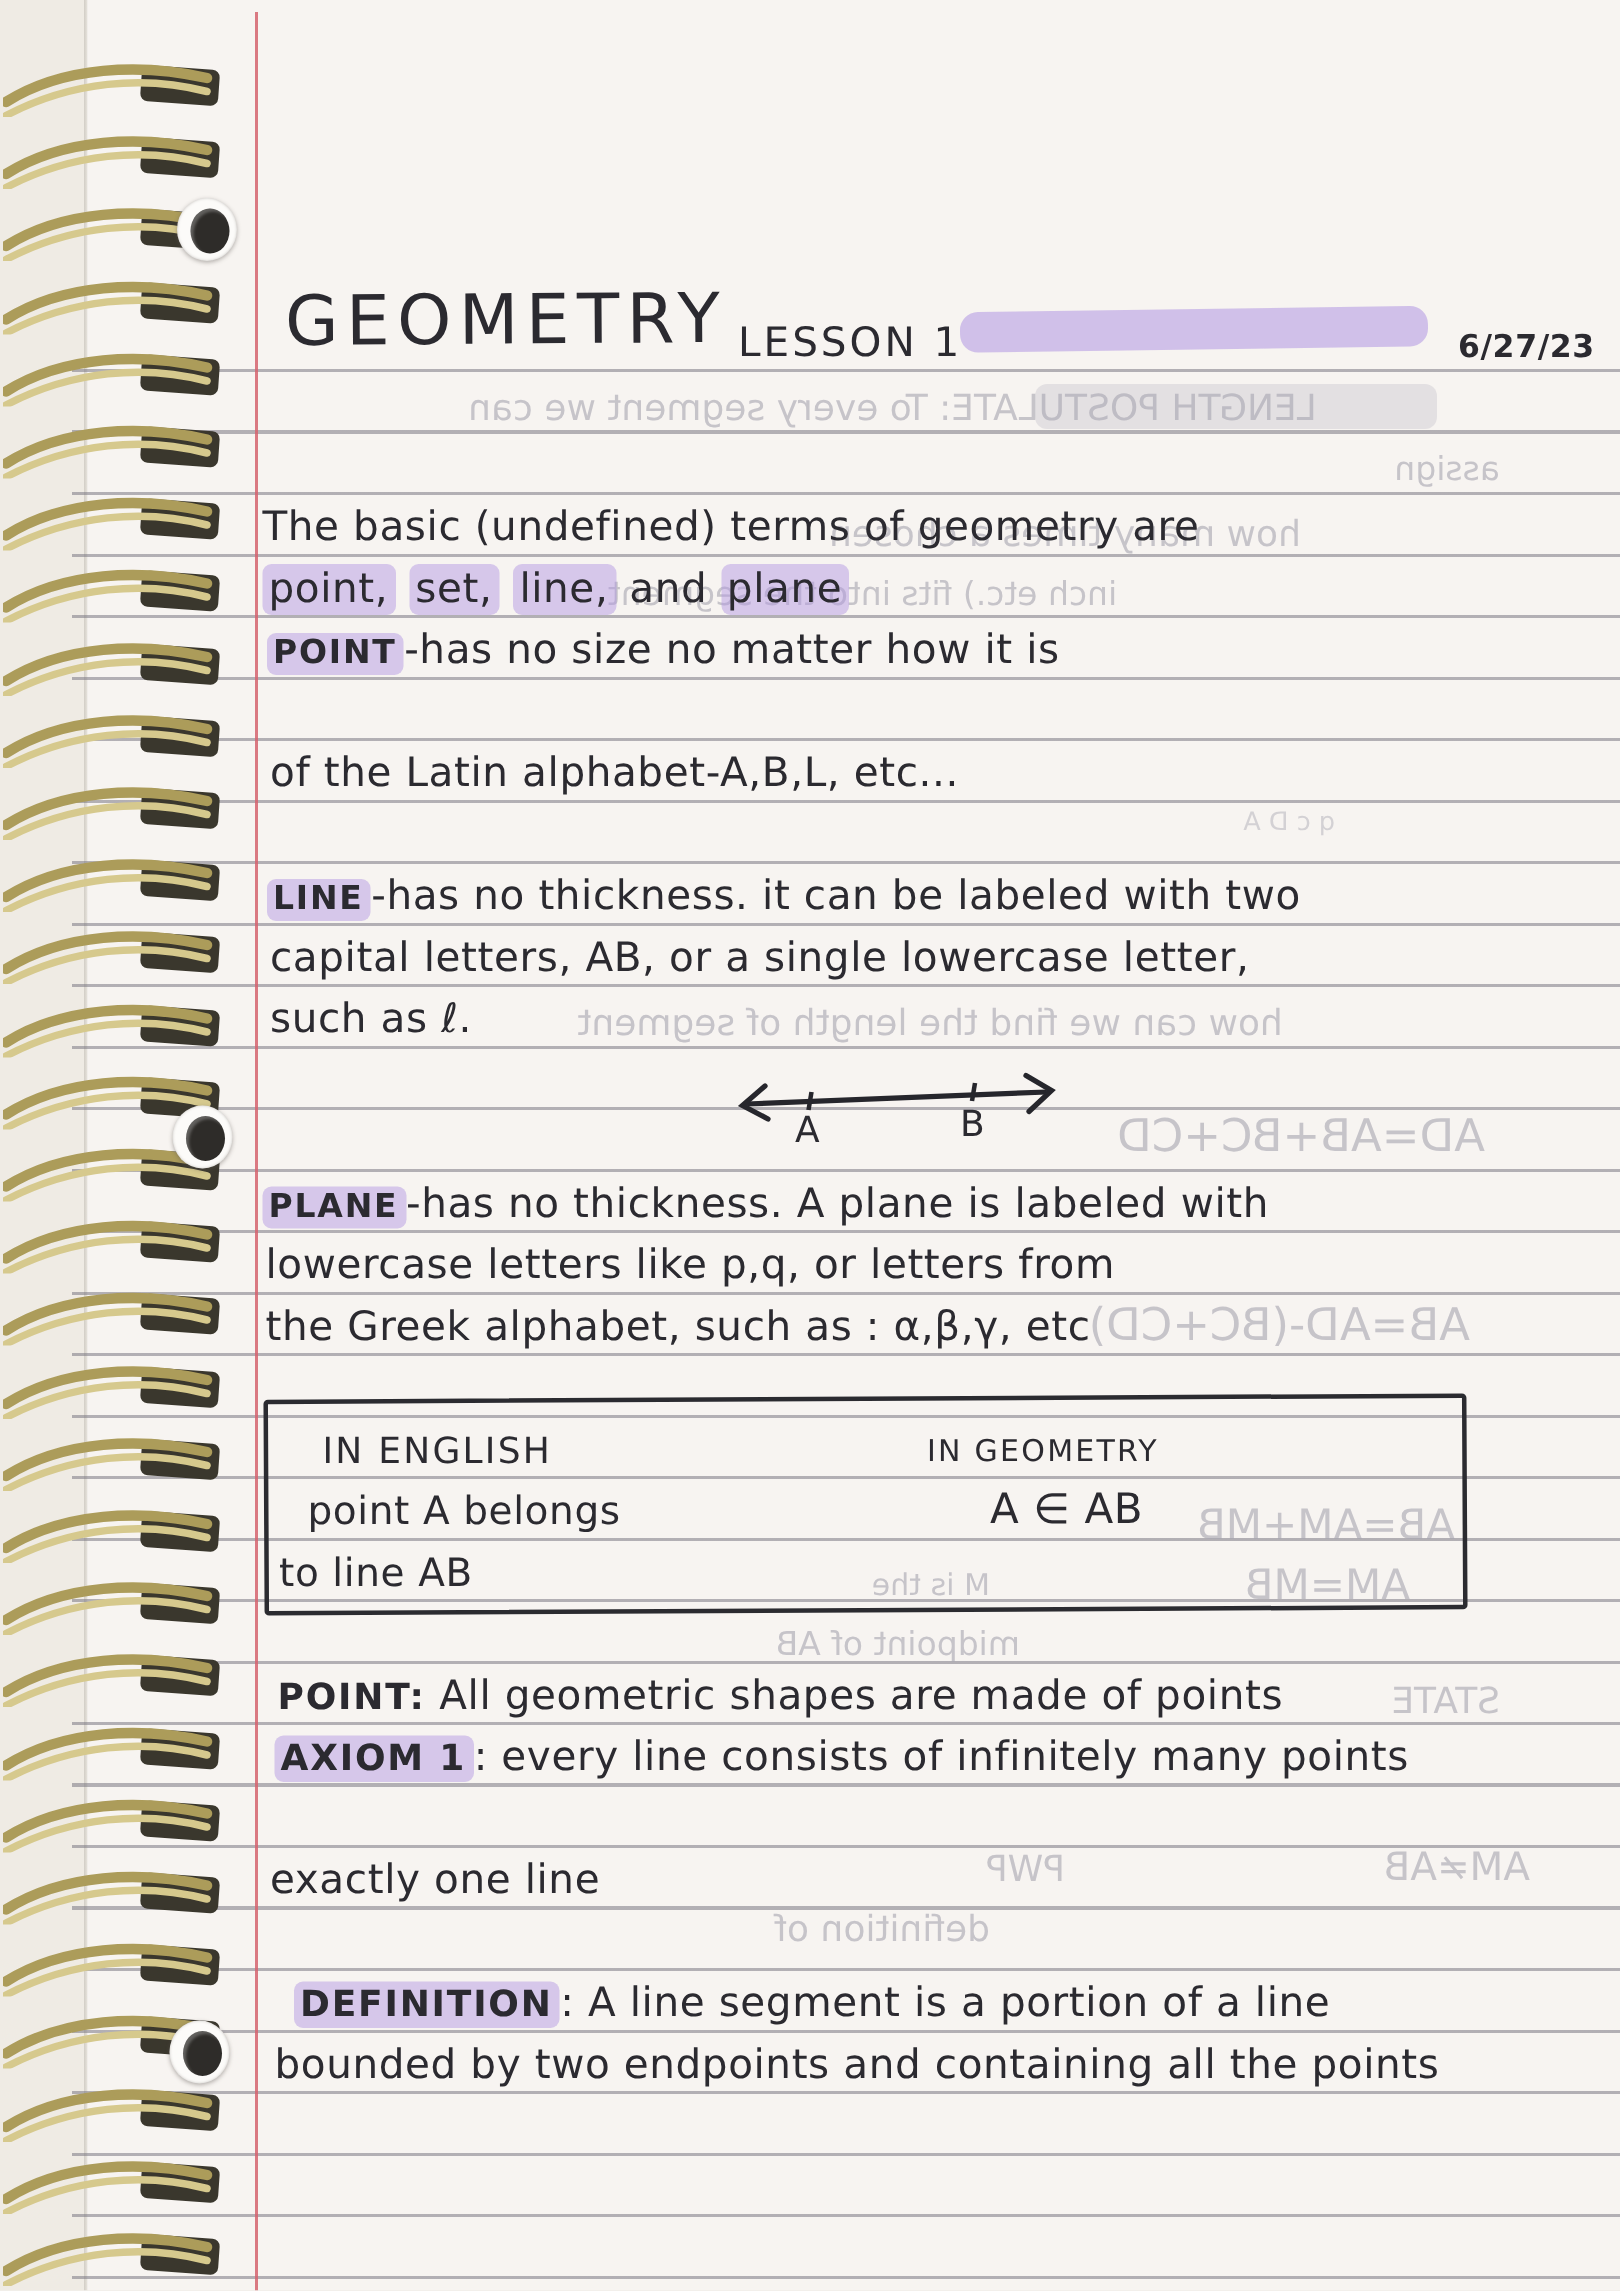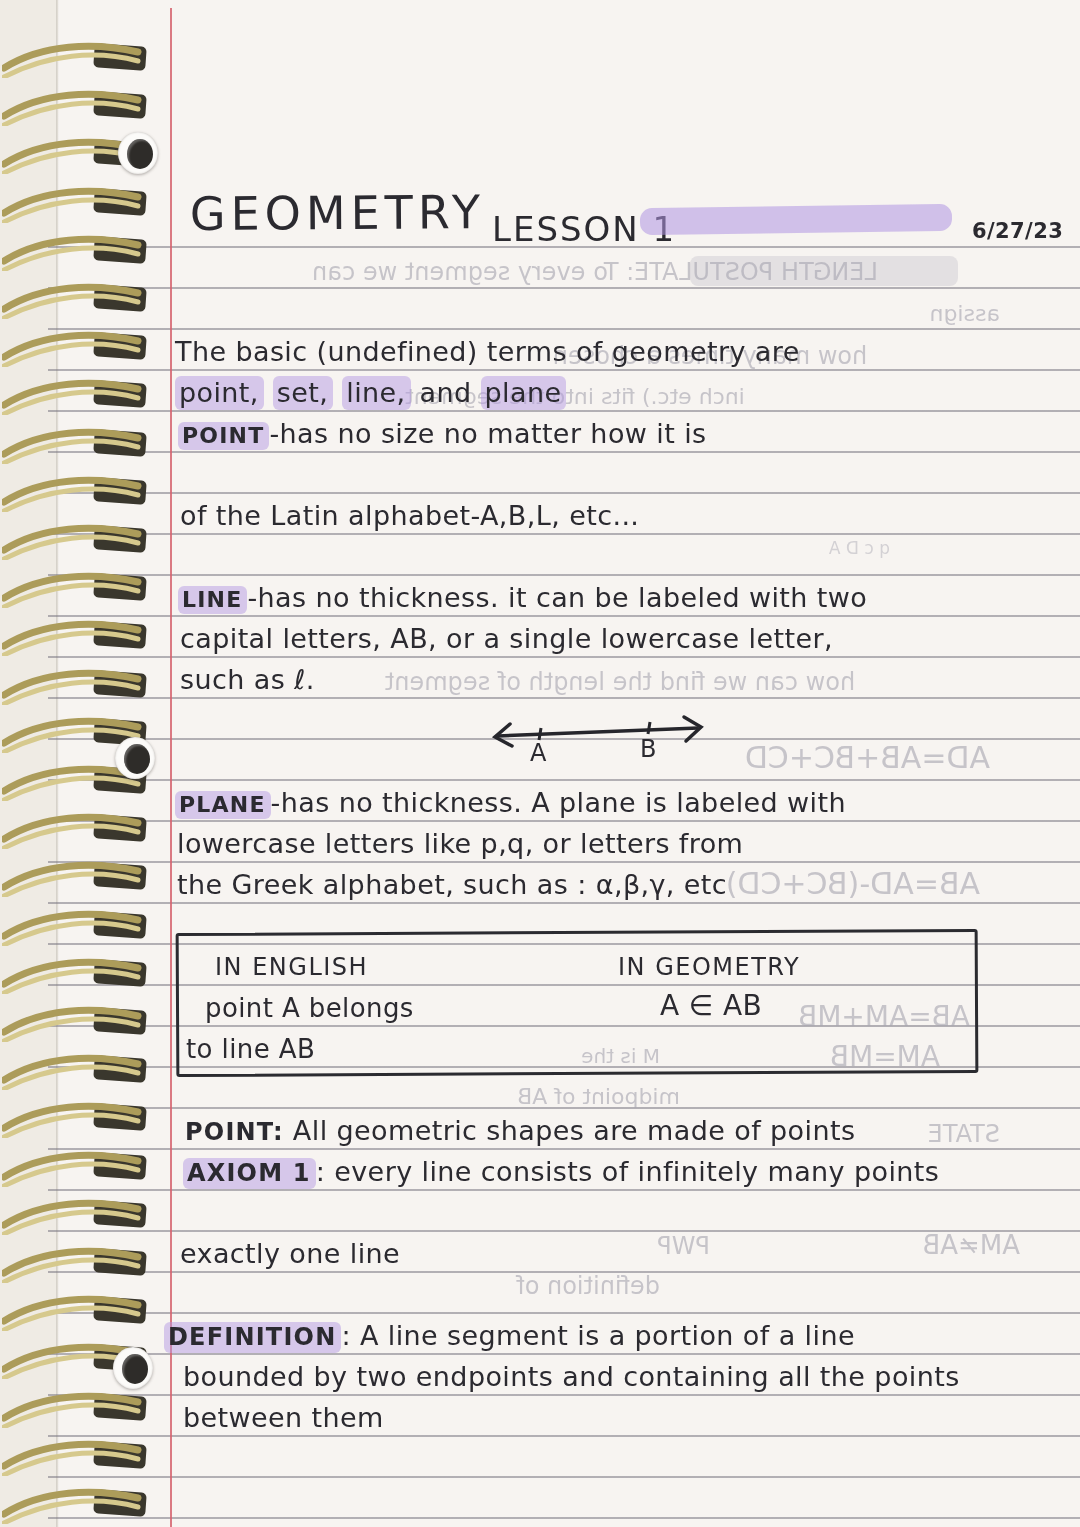--- a/index.html
+++ b/index.html
@@ -25,21 +25,21 @@
     background:#2e2c29;box-shadow:inset 2px 2px 2px rgba(255,255,255,.25);}
   
   #coils{position:absolute;left:0;top:0;bottom:0;width:165px;}
   .coil{position:absolute;left:2px;width:150px;height:38px;}
   
   .hw{position:absolute;color:#2b2a30;font-size:27px;letter-spacing:.4px;
     white-space:nowrap;line-height:34px;}
   .kw{font-size:22px;font-weight:bold;letter-spacing:1.2px;text-align:right;}
   .hl{background:rgba(177,150,226,.48);border-radius:6px;padding:1px 5px 2px 4px;}
   .title{font-size:46px;letter-spacing:5px;font-weight:500;}
-  .subtitle{font-size:34px;letter-spacing:2px;font-weight:500;}
+  .subtitle{font-size:27px;letter-spacing:2px;font-weight:500;}
   .date{font-size:21px;}
   .swash{position:absolute;background:rgba(177,150,226,.55);border-radius:12px;}
   
   .bleed{position:absolute;color:#a9a7b2;opacity:.62;transform:scaleX(-1);
     white-space:nowrap;font-weight:500;}
   .smudge{position:absolute;background:rgba(160,155,172,.22);border-radius:8px;}
   
   .tbox{position:absolute;left:176px;top:931px;width:796px;height:138px;
     border:3px solid #2b2b30;border-radius:3px;transform:rotate(-.3deg);}
   .diagram{position:absolute;}
@@ -264,26 +264,25 @@
   </svg>
   <div class="hw" style="left:530px;top:736px;font-size:24px;">A</div>
   <div class="hw" style="left:640px;top:732px;font-size:24px;">B</div>
 
   <div class="hw" style="left:175px;top:786px;"><span class="kw hl">PLANE</span><span>-has no thickness. A plane is labeled with</span></div>
   <div class="hw" style="left:177px;top:827px;">lowercase letters like p,q, or letters from</div>
   <div class="hw" style="left:177px;top:868px;">the Greek alphabet, such as : α,β,γ, etc</div>
 
   <div class="tbox"></div>
   <div class="hw" style="left:215px;top:950px;font-size:24px;letter-spacing:1.5px;">IN ENGLISH</div>
-  <div class="hw" style="left:618px;top:950px;font-size:24px;letter-spacing:1.5px;">IN GEOMETRY</div>
+  <div class="hw" style="left:618px;top:950px;font-size:20px;letter-spacing:1.5px;">IN GEOMETRY</div>
   <div class="hw" style="left:205px;top:991px;font-size:26px;">point A belongs</div>
   <div class="hw" style="left:660px;top:989px;font-size:28px;">A ∈ AB</div>
   <div class="hw" style="left:186px;top:1032px;font-size:26px;">to line AB</div>
 
   <div class="hw" style="left:185px;top:1114px;"><span class="kw" style="font-size:24px;">POINT:</span><span> All geometric shapes are made of points</span></div>
   <div class="hw" style="left:183px;top:1155px;"><span class="kw hl" style="font-size:24px;">AXIOM 1</span><span>: every line consists of infinitely many points</span></div>
   <div class="hw" style="left:180px;top:1237px;">exactly one line</div>
 
-  <div class="hw" style="left:164px;top:1319px;"><span class="kw hl" style="font-size:24px;">DEFINITION</span><span>: A line segment is a portion of a line</span></div>
+  <div class="hw" style="left:196px;top:1319px;"><span class="kw hl" style="font-size:24px;">DEFINITION</span><span>: A line segment is a portion of a line</span></div>
   <div class="hw" style="left:183px;top:1360px;">bounded by two endpoints and containing all the points</div>
-  <div class="hw" style="left:183px;top:1401px;">between them</div>
 
 </div>
 
 </body></html>

